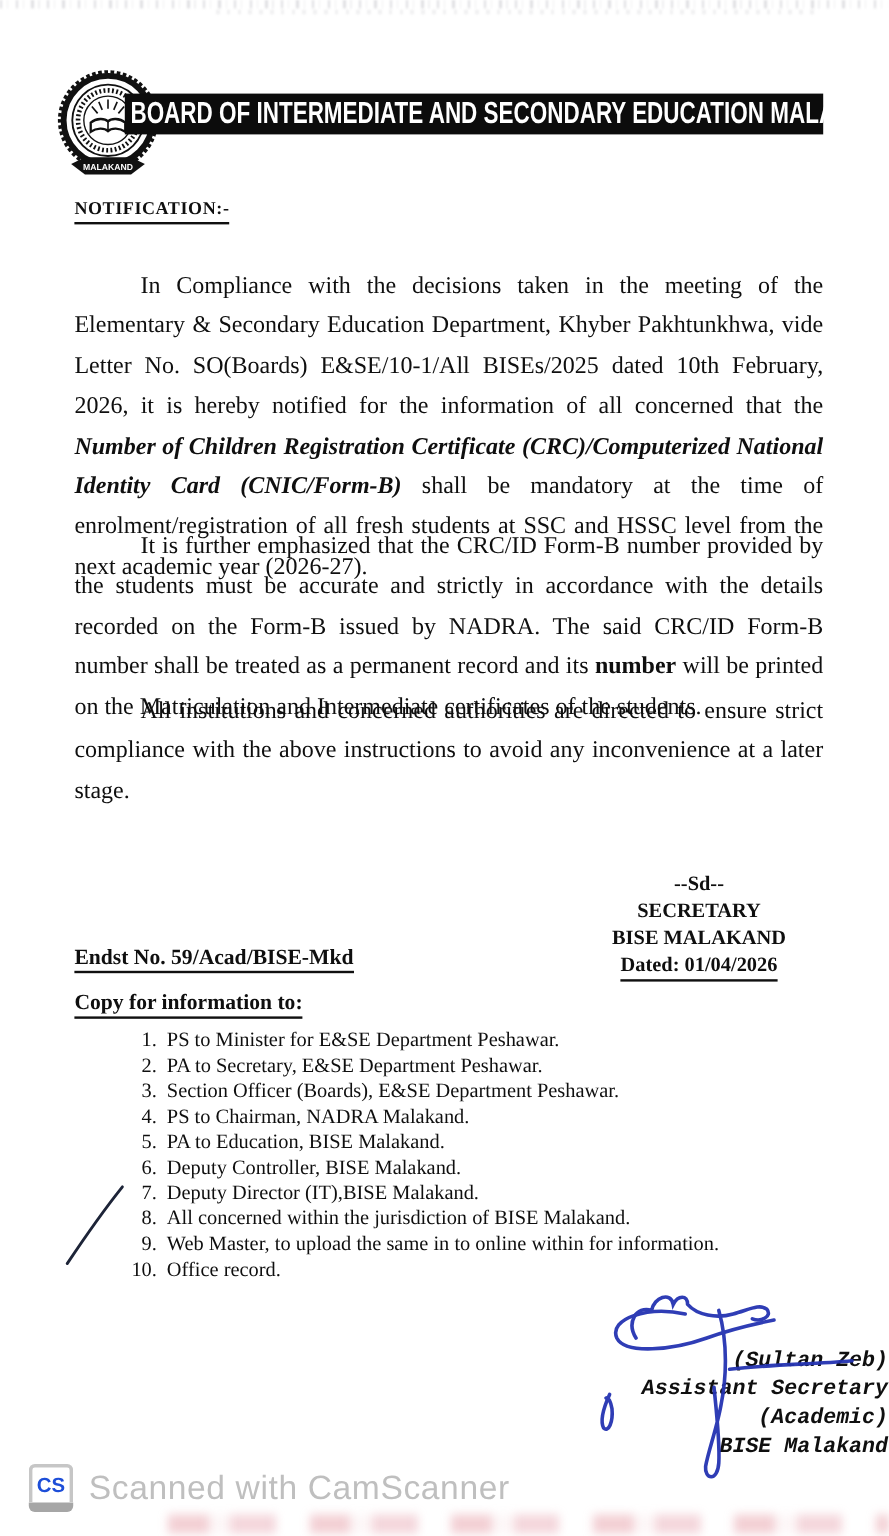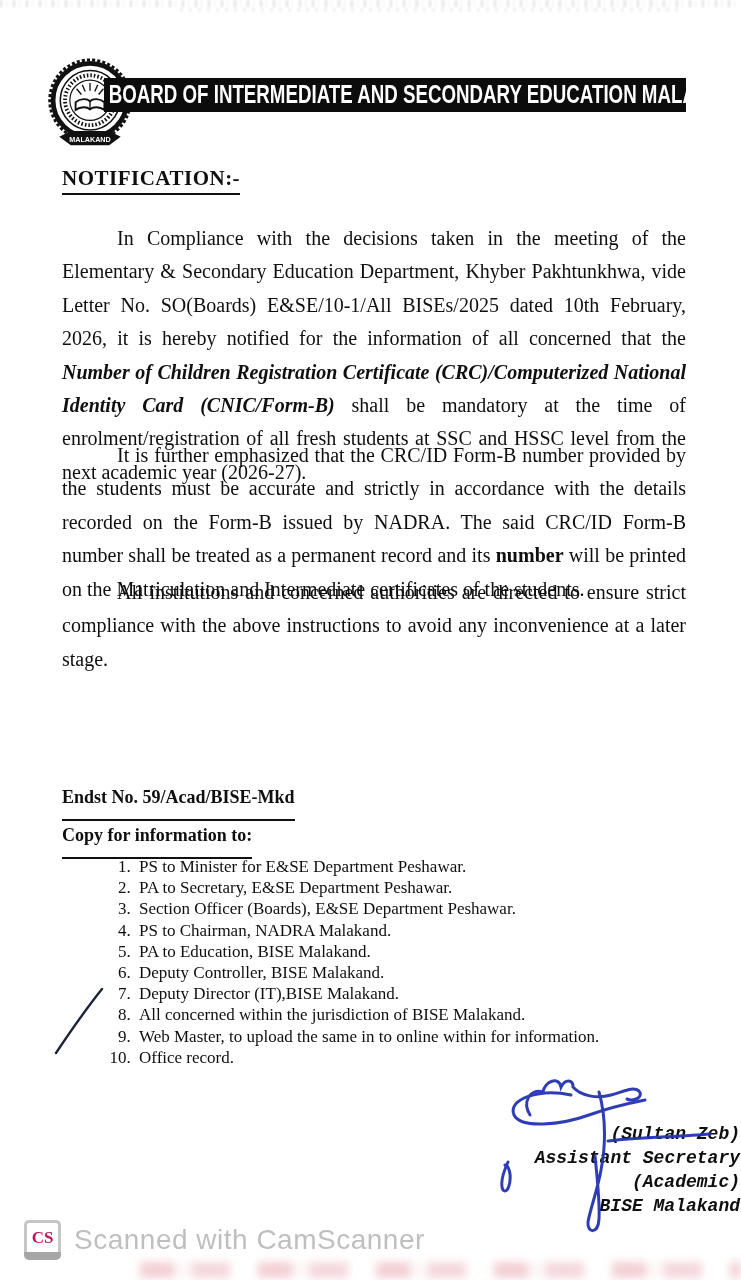--- a/index.html
+++ b/index.html
@@ -16,21 +16,21 @@
 
   
   .logo{position:absolute;left:42px;top:56px;width:96px;height:100px;}
   .banner{position:absolute;left:104px;top:78px;width:582px;height:34px;background:#0c0c0c;
     display:flex;align-items:center;overflow:visible;}
   .banner-text{font-family:"Liberation Sans",sans-serif;font-weight:700;color:#ffffff;
     font-size:24px;white-space:nowrap;transform:scale(.78,1.06);transform-origin:left center;
     padding-left:6px;letter-spacing:0;}
 
   
-  .notif-heading{position:absolute;left:62px;top:166px;font-size:21px;font-weight:700;
+  .notif-heading{position:absolute;left:62px;top:166px;font-size:15px;font-weight:700;
     letter-spacing:.5px;}
   .notif-heading span{display:inline-block;border-bottom:2.5px solid #101010;padding-bottom:2px;}
 
   
   .para{position:absolute;left:62px;width:624px;text-align:justify;
     font-size:20px;line-height:33.4px;text-indent:55px;}
   .p1{top:202px;}
   .p2{top:419px;}
   .p3{top:556px;}
   .em-bi{font-weight:700;font-style:italic;}
@@ -38,41 +38,41 @@
   .center-note{position:absolute;left:62px;top:640px;width:624px;text-align:center;
     font-size:17.5px;}
 
   
   .sd-block{position:absolute;left:490px;top:726px;width:185px;text-align:center;
     font-size:17px;font-weight:700;line-height:22.3px;}
   .sd-dated span{display:inline-block;border-bottom:2px solid #101010;padding-bottom:1px;}
 
   
   .endst{position:absolute;left:62px;top:787px;font-size:18px;font-weight:700;}
-  .endst span,.copy-heading span{display:inline-block;border-bottom:2px solid #101010;padding-bottom:11px;}
+  .endst span,.copy-heading span{display:inline-block;border-bottom:2px solid #101010;padding-bottom:1px;}
   .copy-heading{position:absolute;left:62px;top:825px;font-size:18px;font-weight:700;}
 
   
   .copy-list{position:absolute;left:62px;top:856px;margin:0;padding:0 0 0 73px;
     font-size:17px;line-height:21.2px;}
   .copy-list li{margin:0;padding-left:4px;}
 
   
   .slash-svg{position:absolute;left:48px;top:983px;width:62px;height:76px;}
 
   
   .signatory{position:absolute;left:440px;top:1122px;width:300px;text-align:right;
     font-size:18px;font-weight:700;font-style:italic;line-height:24px;font-family:Liberation Mono, monospace;}
   .sig-svg{position:absolute;left:430px;top:1058px;width:311px;height:195px;pointer-events:none;}
 
   
   .cs-badge{position:absolute;left:24px;top:1220px;width:37px;height:40px;}
   .cs-box{box-sizing:border-box;width:37px;height:32px;border:3px solid #c6c6c6;
     border-radius:5px 5px 0 0;border-bottom:none;display:flex;align-items:center;justify-content:center;
-    font-family:Liberation Serif, serif;font-weight:700;font-size:17px;color:#be185d;}
+    font-family:Liberation Sans, sans-serif;font-weight:700;font-size:17px;color:#1d4ed8;}
   .cs-bar{width:37px;height:8px;background:#a6a6a6;border-radius:0 0 5px 5px;}
   .cs-text{position:absolute;left:74px;top:1224px;font-family:"Liberation Sans",sans-serif;
     font-size:28px;color:#bfbfbf;letter-spacing:.5px;text-align:right;}
 
   
   .ghost-band{position:absolute;left:140px;top:1262px;width:601px;height:16px;
     background:repeating-linear-gradient(90deg,rgba(228,150,160,.45) 0 34px,rgba(240,200,205,.15) 34px 52px,rgba(225,140,155,.35) 52px 90px,transparent 90px 118px);
     filter:blur(4px);}
 </style>
 </head>
@@ -114,20 +114,26 @@
     <span>NOTIFICATION:-</span>
   </div>
 
   <p class="para p1"><span>In Compliance with the decisions taken in the meeting of the Elementary &amp; Secondary Education Department, Khyber Pakhtunkhwa, vide Letter No. SO(Boards) E&amp;SE/10-1/All BISEs/2025 dated 10th February, 2026, it is hereby notified for the information of all concerned that the </span><span class="em-bi">Number of Children Registration Certificate (CRC)/Computerized National Identity Card (CNIC/Form-B)</span><span> shall be mandatory at the time of enrolment/registration of all fresh students at SSC and HSSC level from the next academic year (2026-27).</span></p>
 
   <p class="para p2"><span>It is further emphasized that the CRC/ID Form-B number provided by the students must be accurate and strictly in accordance with the details recorded on the Form-B issued by NADRA. The said CRC/ID Form-B number shall be treated as a permanent record and its </span><span class="b">number</span><span> will be printed on the Matriculation and Intermediate certificates of the students.</span></p>
 
   <p class="para p3">All institutions and concerned authorities are directed to ensure strict compliance with the above instructions to avoid any inconvenience at a later stage.</p>
 
 
+  <div class="sd-block">
+    <div>--Sd--</div>
+    <div>SECRETARY</div>
+    <div>BISE MALAKAND</div>
+    <div class="sd-dated"><span>Dated: 01/04/2026</span></div>
+  </div>
 
   <div class="endst"><span>Endst No. 59/Acad/BISE-Mkd</span></div>
 
   <div class="copy-heading"><span>Copy for information to:</span></div>
 
   <ol class="copy-list">
     <li>PS to Minister for E&amp;SE Department Peshawar.</li>
     <li>PA to Secretary, E&amp;SE Department Peshawar.</li>
     <li>Section Officer (Boards), E&amp;SE Department Peshawar.</li>
     <li>PS to Chairman, NADRA Malakand.</li>

